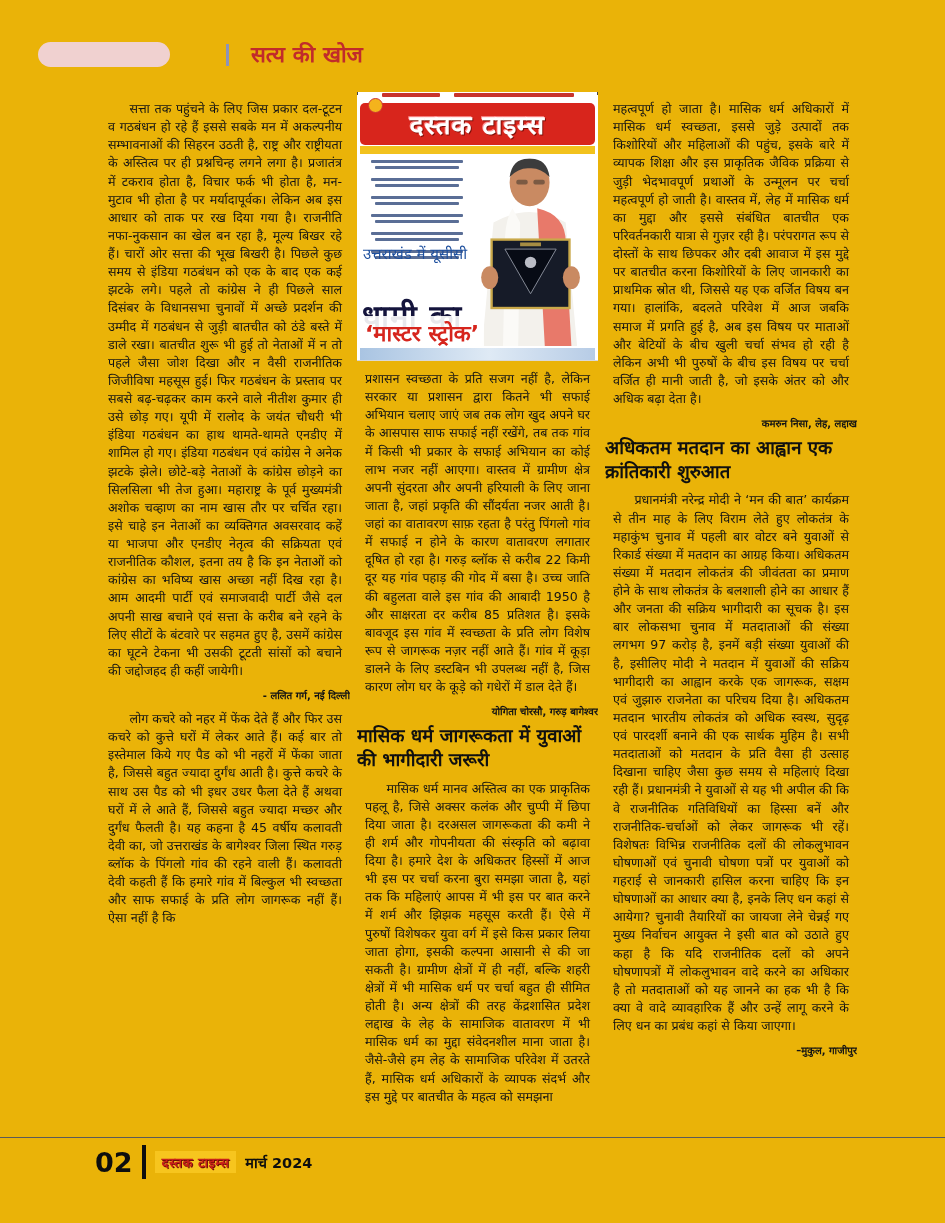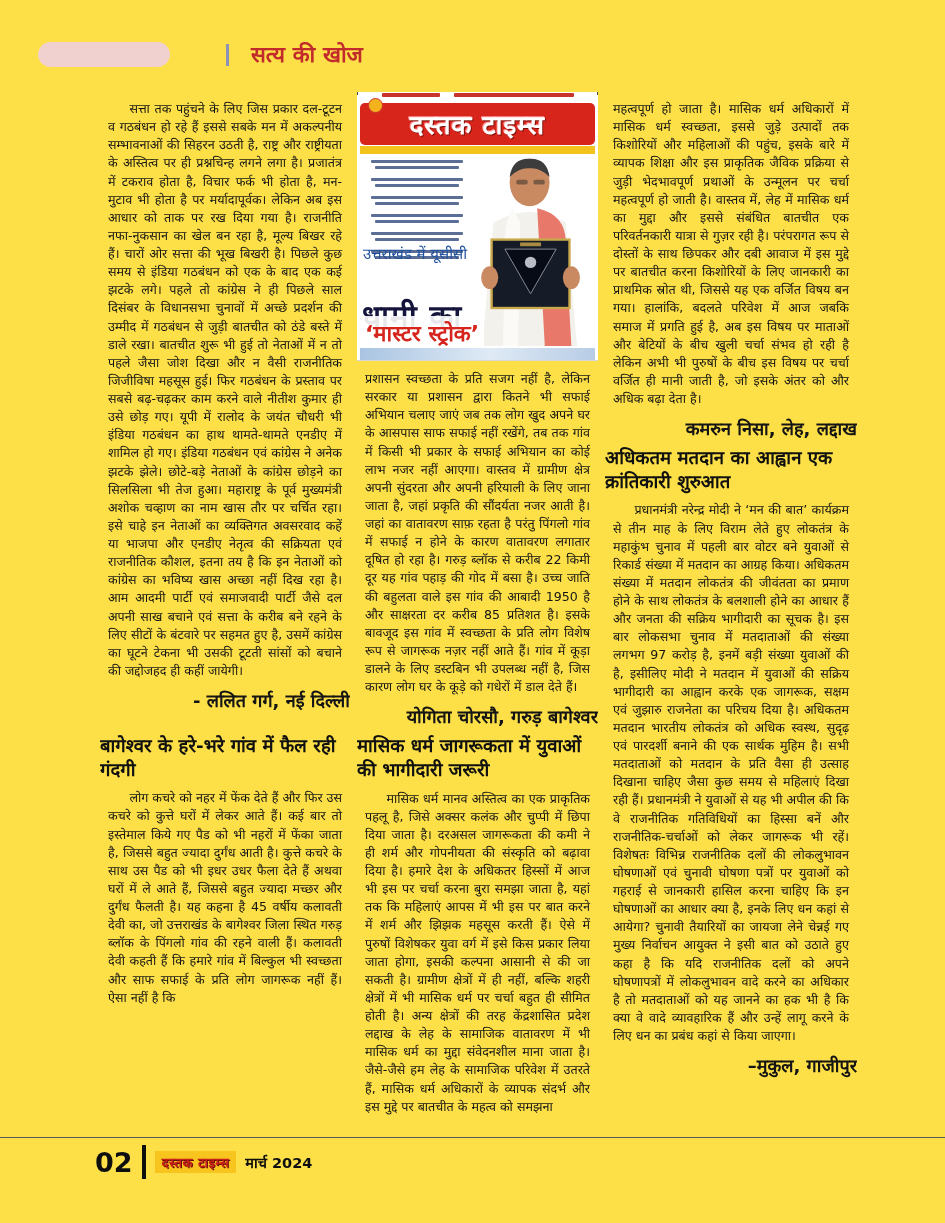--- a/index.html
+++ b/index.html
@@ -1,36 +1,36 @@
 <!DOCTYPE html>
 <html><head>
 <meta charset="utf-8">
 <style>
   html,body{margin:0;padding:0;background:#e9e9e9;}
   .page{
     position:relative;width:945px;height:1223px;margin:0 auto;
-    background:#fde047;overflow:hidden;
+    background:#eab308;overflow:hidden;
     font-family:"DejaVu Sans","Liberation Sans",sans-serif;color:#141414;
   }
   
   .page-header{position:absolute;left:38px;top:42px;display:flex;align-items:center;}
   .header-pill{width:132px;height:25px;border-radius:13px;background:#f0d1d0;}
   .header-divider{width:3px;height:22px;background:#8d93b8;margin-left:56px;}
   .section-title{margin:0 0 0 22px;font-size:22px;font-weight:700;color:#c12b2b;line-height:1;}
   
   .columns{position:absolute;left:100px;top:92px;width:757px;height:1042px;display:flex;gap:7px;}
   .col{overflow:hidden;text-align:justify;}
   .col-1{width:250px;}
   .col-2{width:241px;}
   .col-3{width:252px;}
   .headline{margin:0 0 7px;font-size:18.5px;line-height:1.28;font-weight:700;color:#101010;text-align:left;}
   .headline.mt{margin-top:22px;}
   .body-text{margin:8px;font-size:12.6px;line-height:1.44;text-indent:1.7em;}
   .body-text.cont{text-indent:0;}
-  .byline{margin:3px 0 6px;font-size:18px;font-weight:700;text-align:right;}
+  .byline{margin:3px 0 6px;font-size:10px;font-weight:700;text-align:right;}
   
   .cover{position:relative;width:241px;height:272px;margin:-4px 0 10px;background:#ffffff;
          box-shadow:0 0 0 1px #d8d8d8;}
   .cover::before,.cover::after{content:"";position:absolute;top:-7px;width:1px;height:14px;background:#444;}
   .cover::before{left:0;} .cover::after{right:0;}
   .cover-topstrip{position:absolute;left:0;top:0;width:100%;height:14px;display:flex;gap:14px;
                   align-items:center;justify-content:center;}
   .micro{height:4px;background:#c8342c;border-radius:1px;}
   .micro.m1{width:58px;} .micro.m2{width:120px;}
   .cover-masthead{position:absolute;left:3px;right:3px;top:15px;height:42px;background:#d8251c;
@@ -73,21 +73,20 @@
     <div class="header-pill"></div>
     <div class="header-divider"></div>
     <h1 class="section-title">सत्य की खोज</h1>
   </div>
 
   <div class="columns">
 
     <section class="col col-1">
       <p class="body-text">सत्ता तक पहुंचने के लिए जिस प्रकार दल-टूटन व गठबंधन हो रहे हैं इससे सबके मन में अकल्पनीय सम्भावनाओं की सिहरन उठती है, राष्ट्र और राष्ट्रीयता के अस्तित्व पर ही प्रश्नचिन्ह लगने लगा है। प्रजातंत्र में टकराव होता है, विचार फर्क भी होता है, मन-मुटाव भी होता है पर मर्यादापूर्वक। लेकिन अब इस आधार को ताक पर रख दिया गया है। राजनीति नफा-नुकसान का खेल बन रहा है, मूल्य बिखर रहे हैं। चारों ओर सत्ता की भूख बिखरी है। पिछले कुछ समय से इंडिया गठबंधन को एक के बाद एक कई झटके लगे। पहले तो कांग्रेस ने ही पिछले साल दिसंबर के विधानसभा चुनावों में अच्छे प्रदर्शन की उम्मीद में गठबंधन से जुड़ी बातचीत को ठंडे बस्ते में डाले रखा। बातचीत शुरू भी हुई तो नेताओं में न तो पहले जैसा जोश दिखा और न वैसी राजनीतिक जिजीविषा महसूस हुई। फिर गठबंधन के प्रस्ताव पर सबसे बढ़-चढ़कर काम करने वाले नीतीश कुमार ही उसे छोड़ गए। यूपी में रालोद के जयंत चौधरी भी इंडिया गठबंधन का हाथ थामते-थामते एनडीए में शामिल हो गए। इंडिया गठबंधन एवं कांग्रेस ने अनेक झटके झेले। छोटे-बड़े नेताओं के कांग्रेस छोड़ने का सिलसिला भी तेज हुआ। महाराष्ट्र के पूर्व मुख्यमंत्री अशोक चव्हाण का नाम खास तौर पर चर्चित रहा। इसे चाहे इन नेताओं का व्यक्तिगत अवसरवाद कहें या भाजपा और एनडीए नेतृत्व की सक्रियता एवं राजनीतिक कौशल, इतना तय है कि इन नेताओं को कांग्रेस का भविष्य खास अच्छा नहीं दिख रहा है। आम आदमी पार्टी एवं समाजवादी पार्टी जैसे दल अपनी साख बचाने एवं सत्ता के करीब बने रहने के लिए सीटों के बंटवारे पर सहमत हुए है, उसमें कांग्रेस का घूटने टेकना भी उसकी टूटती सांसों को बचाने की जद्दोजहद ही कहीं जायेगी।</p>
       <p class="byline">- ललित गर्ग, नई दिल्ली</p>
-      <h2 class="headline mt">बागेश्वर के हरे-भरे गांव में फैल रही गंदगी</h2>
       <p class="body-text">लोग कचरे को नहर में फेंक देते हैं और फिर उस कचरे को कुत्ते घरों में लेकर आते हैं। कई बार तो इस्तेमाल किये गए पैड को भी नहरों में फेंका जाता है, जिससे बहुत ज्यादा दुर्गंध आती है। कुत्ते कचरे के साथ उस पैड को भी इधर उधर फैला देते हैं अथवा घरों में ले आते हैं, जिससे बहुत ज्यादा मच्छर और दुर्गंध फैलती है। यह कहना है 45 वर्षीय कलावती देवी का, जो उत्तराखंड के बागेश्वर जिला स्थित गरुड़ ब्लॉक के पिंगलो गांव की रहने वाली हैं। कलावती देवी कहती हैं कि हमारे गांव में बिल्कुल भी स्वच्छता और साफ सफाई के प्रति लोग जागरूक नहीं हैं। ऐसा नहीं है कि</p>
     </section>
 
     <section class="col col-2">
 
       <figure class="cover">
         <div class="cover-topstrip">
           <i class="micro m1"></i>
           <i class="micro m2"></i>
         </div>

